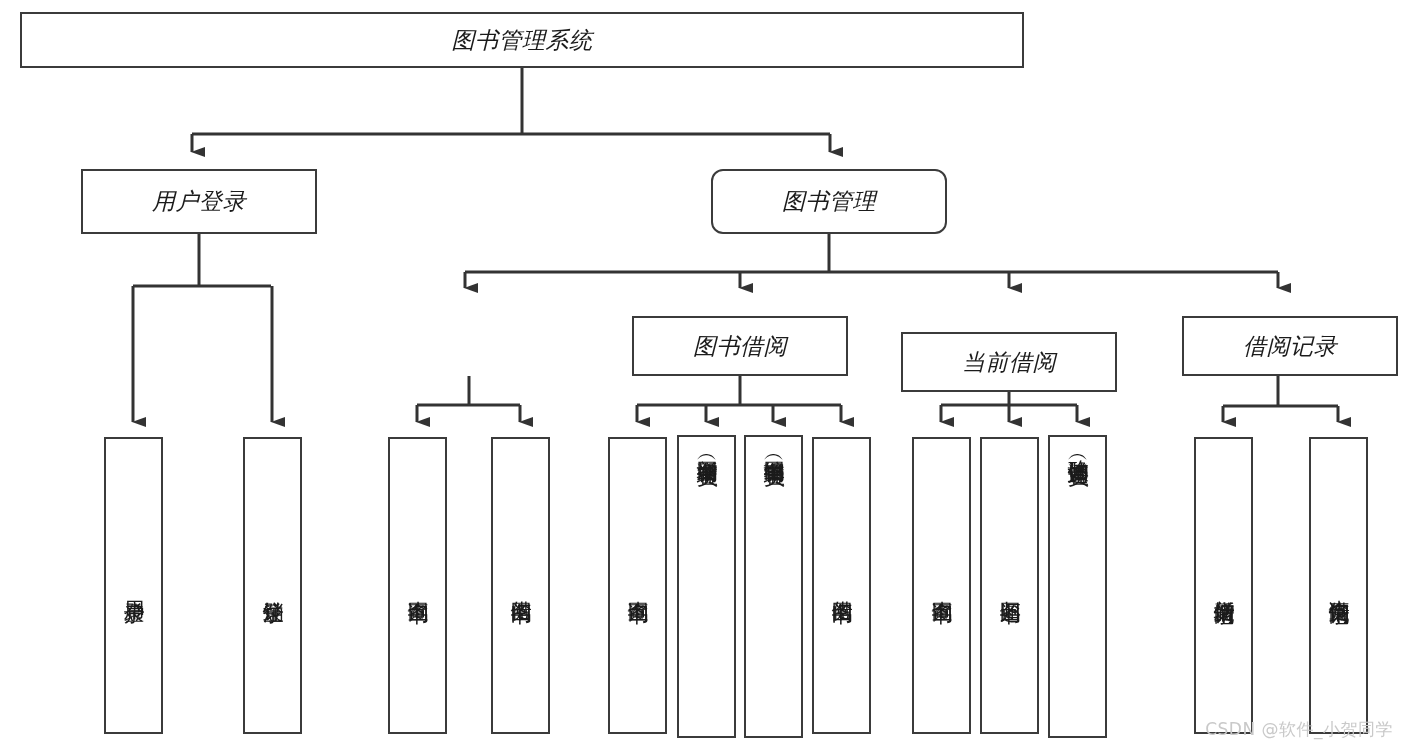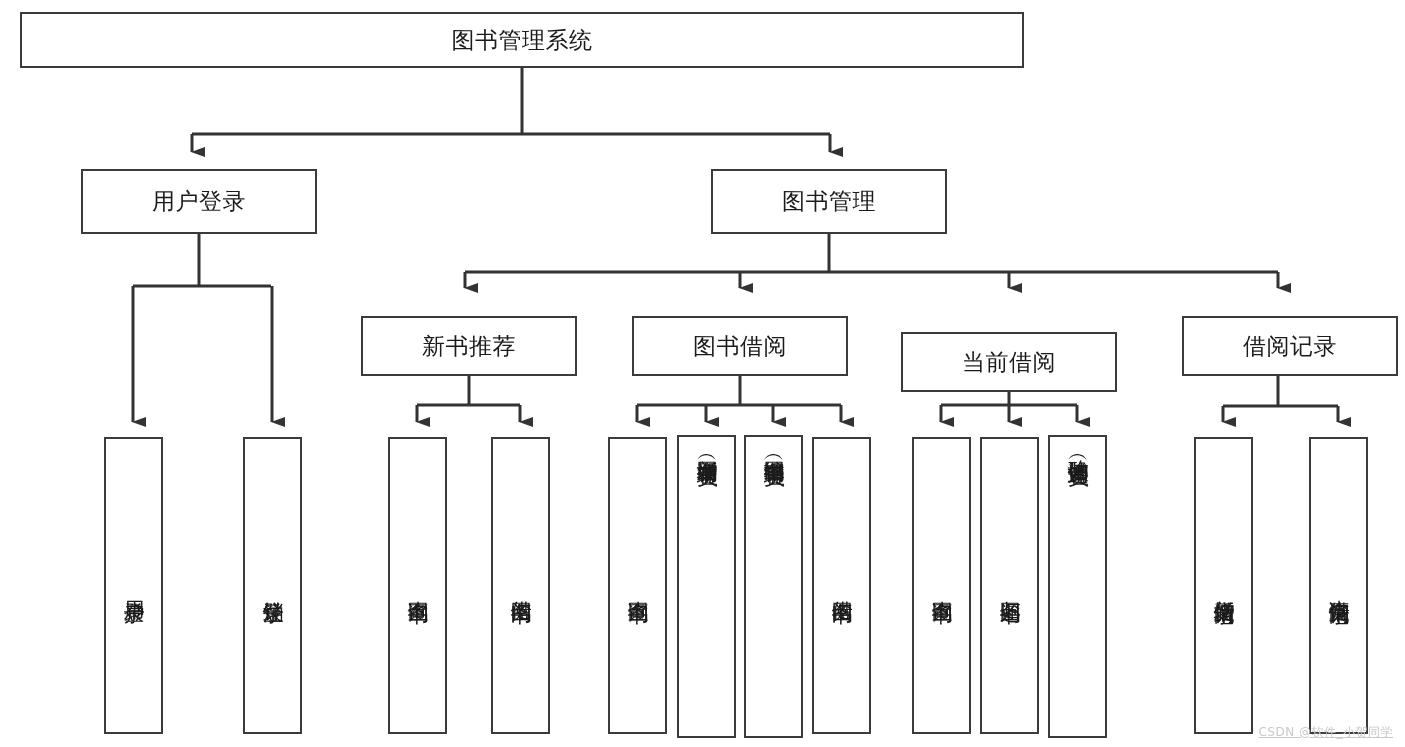--- a/index.html
+++ b/index.html
@@ -39,20 +39,21 @@
     align-items: center;
     justify-content: center;
     overflow: hidden;
   }
   .node-label-h {
     font-size: 23px;
     color: #1b1b1b;
     line-height: 1.15;
     white-space: nowrap;
     letter-spacing: 0.5px;
+    font-style: italic;
   }
   .node-label-v {
     font-size: 21px;
     color: #1b1b1b;
     writing-mode: vertical-rl;
     text-orientation: upright;
     line-height: 1.12;
     letter-spacing: 1px;
     white-space: nowrap;
   }
@@ -62,26 +63,25 @@
     padding-top: 6px;
   }
   .leaf-box.leaf-center {
     align-items: center;
     padding-top: 0;
   }
   #watermark {
     position: absolute;
     right: 12px;
     bottom: 6px;
-    font-size: 12px;
+    font-size: 17px;
     color: #c9c9c9;
     white-space: nowrap;
     letter-spacing: 0.5px;
     pointer-events: none;
-    text-decoration: underline;
   }
 </style>
 </head>
 <body>
 
 <div id="diagram-root">
 
   <svg id="flow-svg" viewBox="0 0 1405 747" xmlns="http://www.w3.org/2000/svg">
     <defs>
       <marker id="arrow" viewBox="0 0 12 14" refX="6" refY="13" markerWidth="12" markerHeight="14" orient="auto-start-reverse" markerUnits="userSpaceOnUse">
@@ -133,27 +133,24 @@
   </svg>
 
   <div class="node-box" style="left:20px; top:12px; width:1004px; height:56px;">
     <span class="node-label-h">图书管理系统</span>
   </div>
 
   <div class="node-box" style="left:81px; top:169px; width:236px; height:65px;">
     <span class="node-label-h">用户登录</span>
   </div>
 
-  <div class="node-box" style="left:711px; top:169px; width:236px; height:65px;">
+  <div class="node-box" style="left:711px; top:169px; width:236px; height:65px;border-radius:12px;">
     <span class="node-label-h">图书管理</span>
   </div>
 
-  <div class="node-box" style="left:361px; top:316px; width:216px; height:60px;">
-    <span class="node-label-h">新书推荐</span>
-  </div>
 
   <div class="node-box" style="left:632px; top:316px; width:216px; height:60px;justify-content:center;">
     <span class="node-label-h">图书借阅</span>
   </div>
 
   <div class="node-box" style="left:901px; top:332px; width:216px; height:60px;">
     <span class="node-label-h">当前借阅</span>
   </div>
 
   <div class="node-box" style="left:1182px; top:316px; width:216px; height:60px;">

